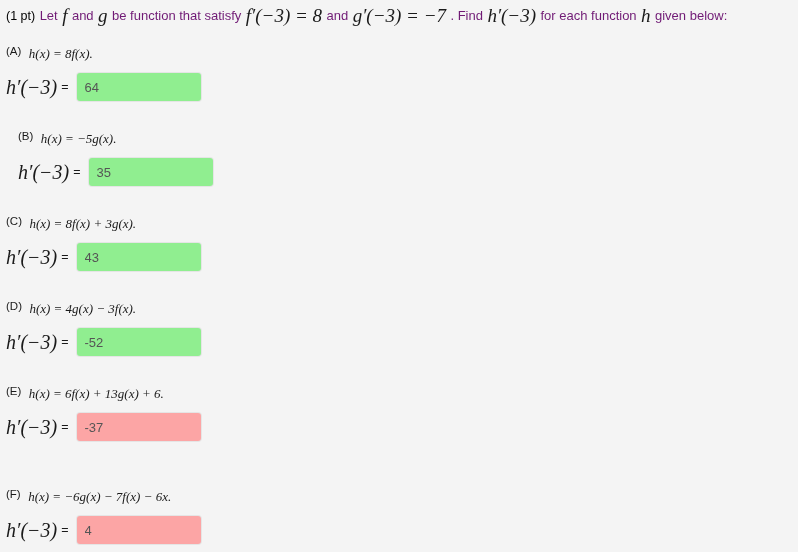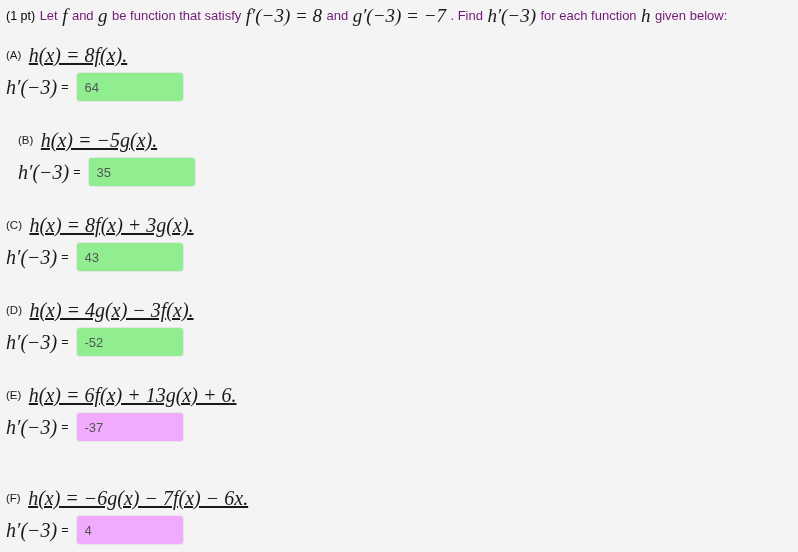--- a/index.html
+++ b/index.html
@@ -60,22 +60,21 @@
     font-family: "Liberation Sans", sans-serif;
     font-style: normal;
     font-size: 11.5px;
     color: #1a1a1a;
     vertical-align: 3px;
     padding-right: 3px;
   }
   .part-expr {
     font-family: "Liberation Serif", serif;
     font-style: italic;
-    font-size: 20px;
-    text-decoration: underline;
+    font-size: 13px;
   }
 
   .answer-row {
     display: flex;
     align-items: center;
     height: 34px;
   }
   .answer-label {
     font-family: "Liberation Serif", serif;
     font-style: italic;
@@ -85,35 +84,35 @@
   }
   .eqsign {
     font-family: "Liberation Sans", sans-serif;
     font-style: normal;
     font-size: 12.5px;
     color: #1a1a1a;
     padding: 0 0 0 4px;
     vertical-align: 2px;
   }
   .answer-box {
-    width: 106px;
+    width: 124px;
     height: 28px;
     box-sizing: border-box;
     margin-left: 8px;
     border: none;
     border-radius: 3px;
     padding: 0 0 0 8px;
     font-family: "Liberation Sans", sans-serif;
     font-size: 13px;
     color: #555555;
     outline: none;
     box-shadow: 0 0 0 1px rgba(0,0,0,0.06);
   }
   .answer-box.correct { background: #90ee90; }
-  .answer-box.incorrect { background: #f0abfc; }
+  .answer-box.incorrect { background: #fca5a5; }
 </style>
 </head>
 <body>
 
 <div class="header">
   <span class="pts">(1 pt)</span>
   <span class="prose">Let</span>
   <span class="hdr-math">f</span>
   <span class="prose">and</span>
   <span class="hdr-math">g</span>

